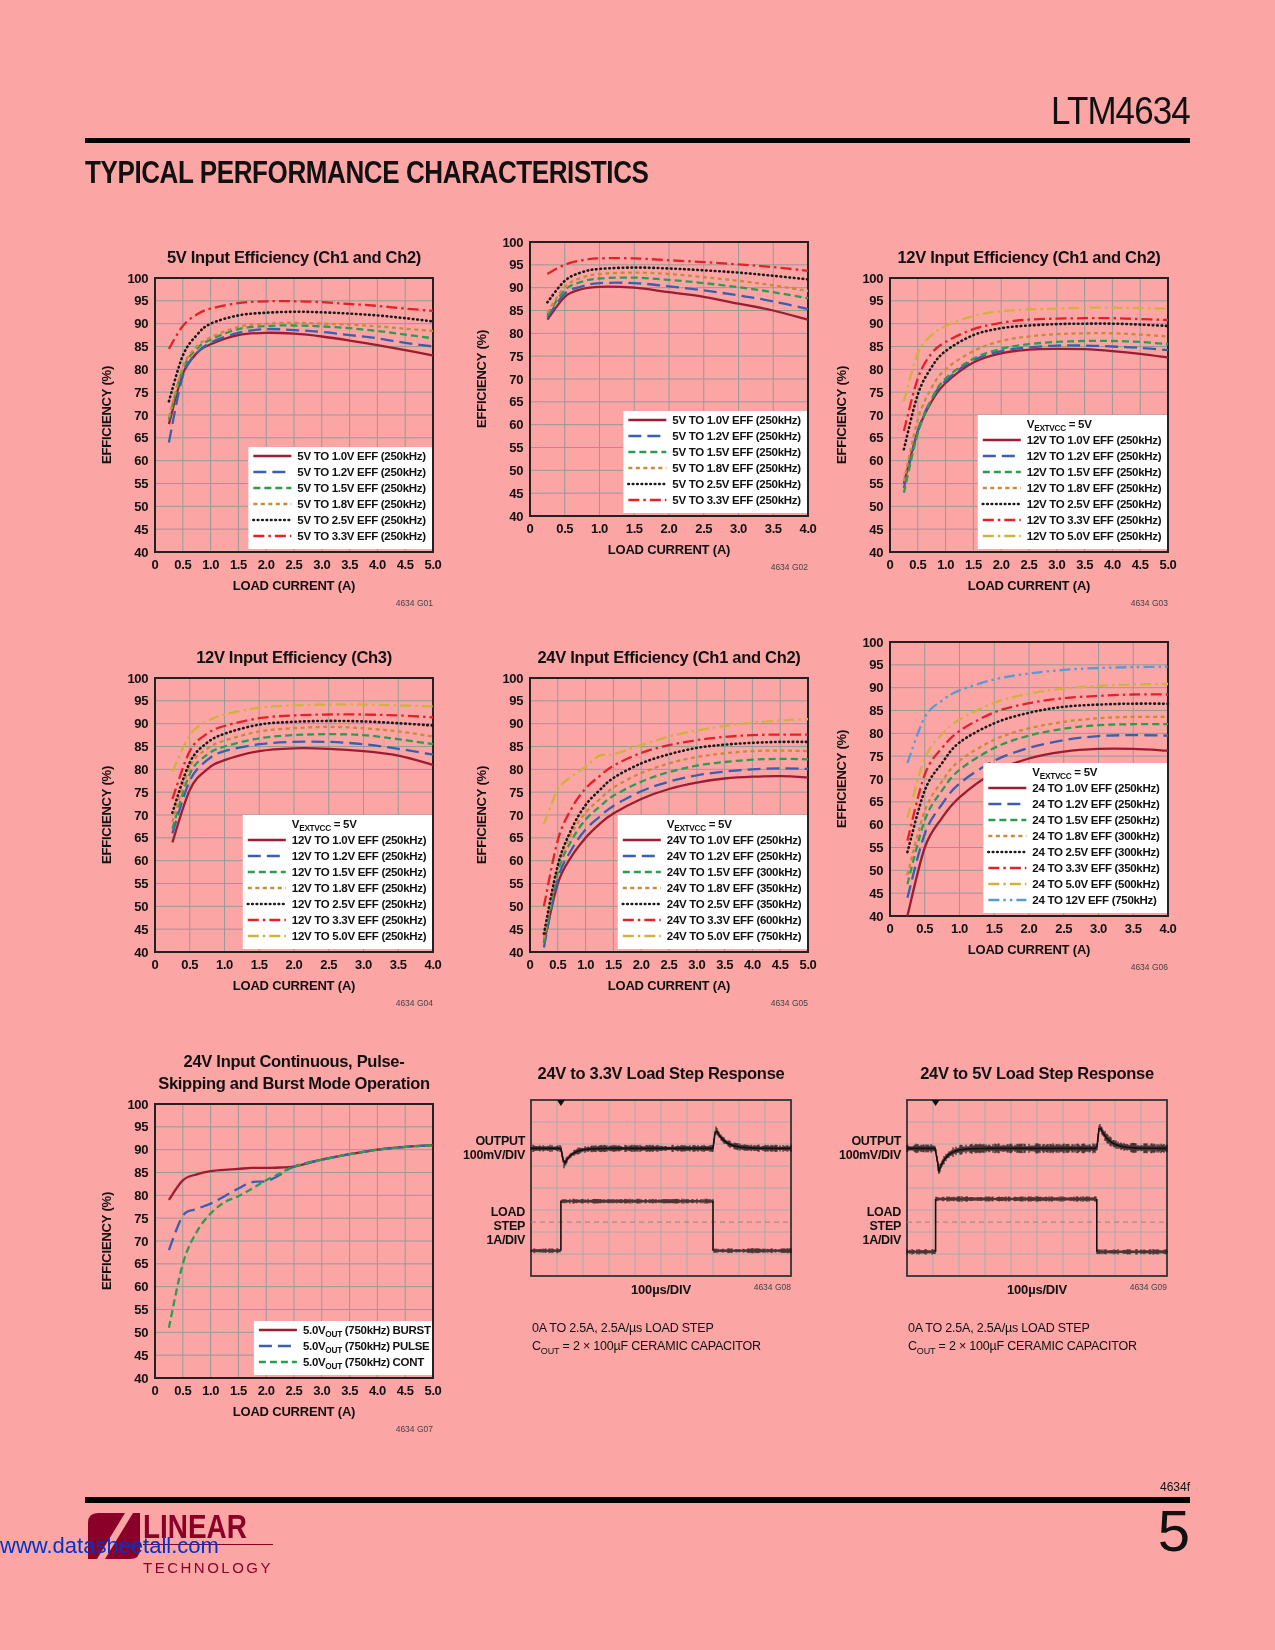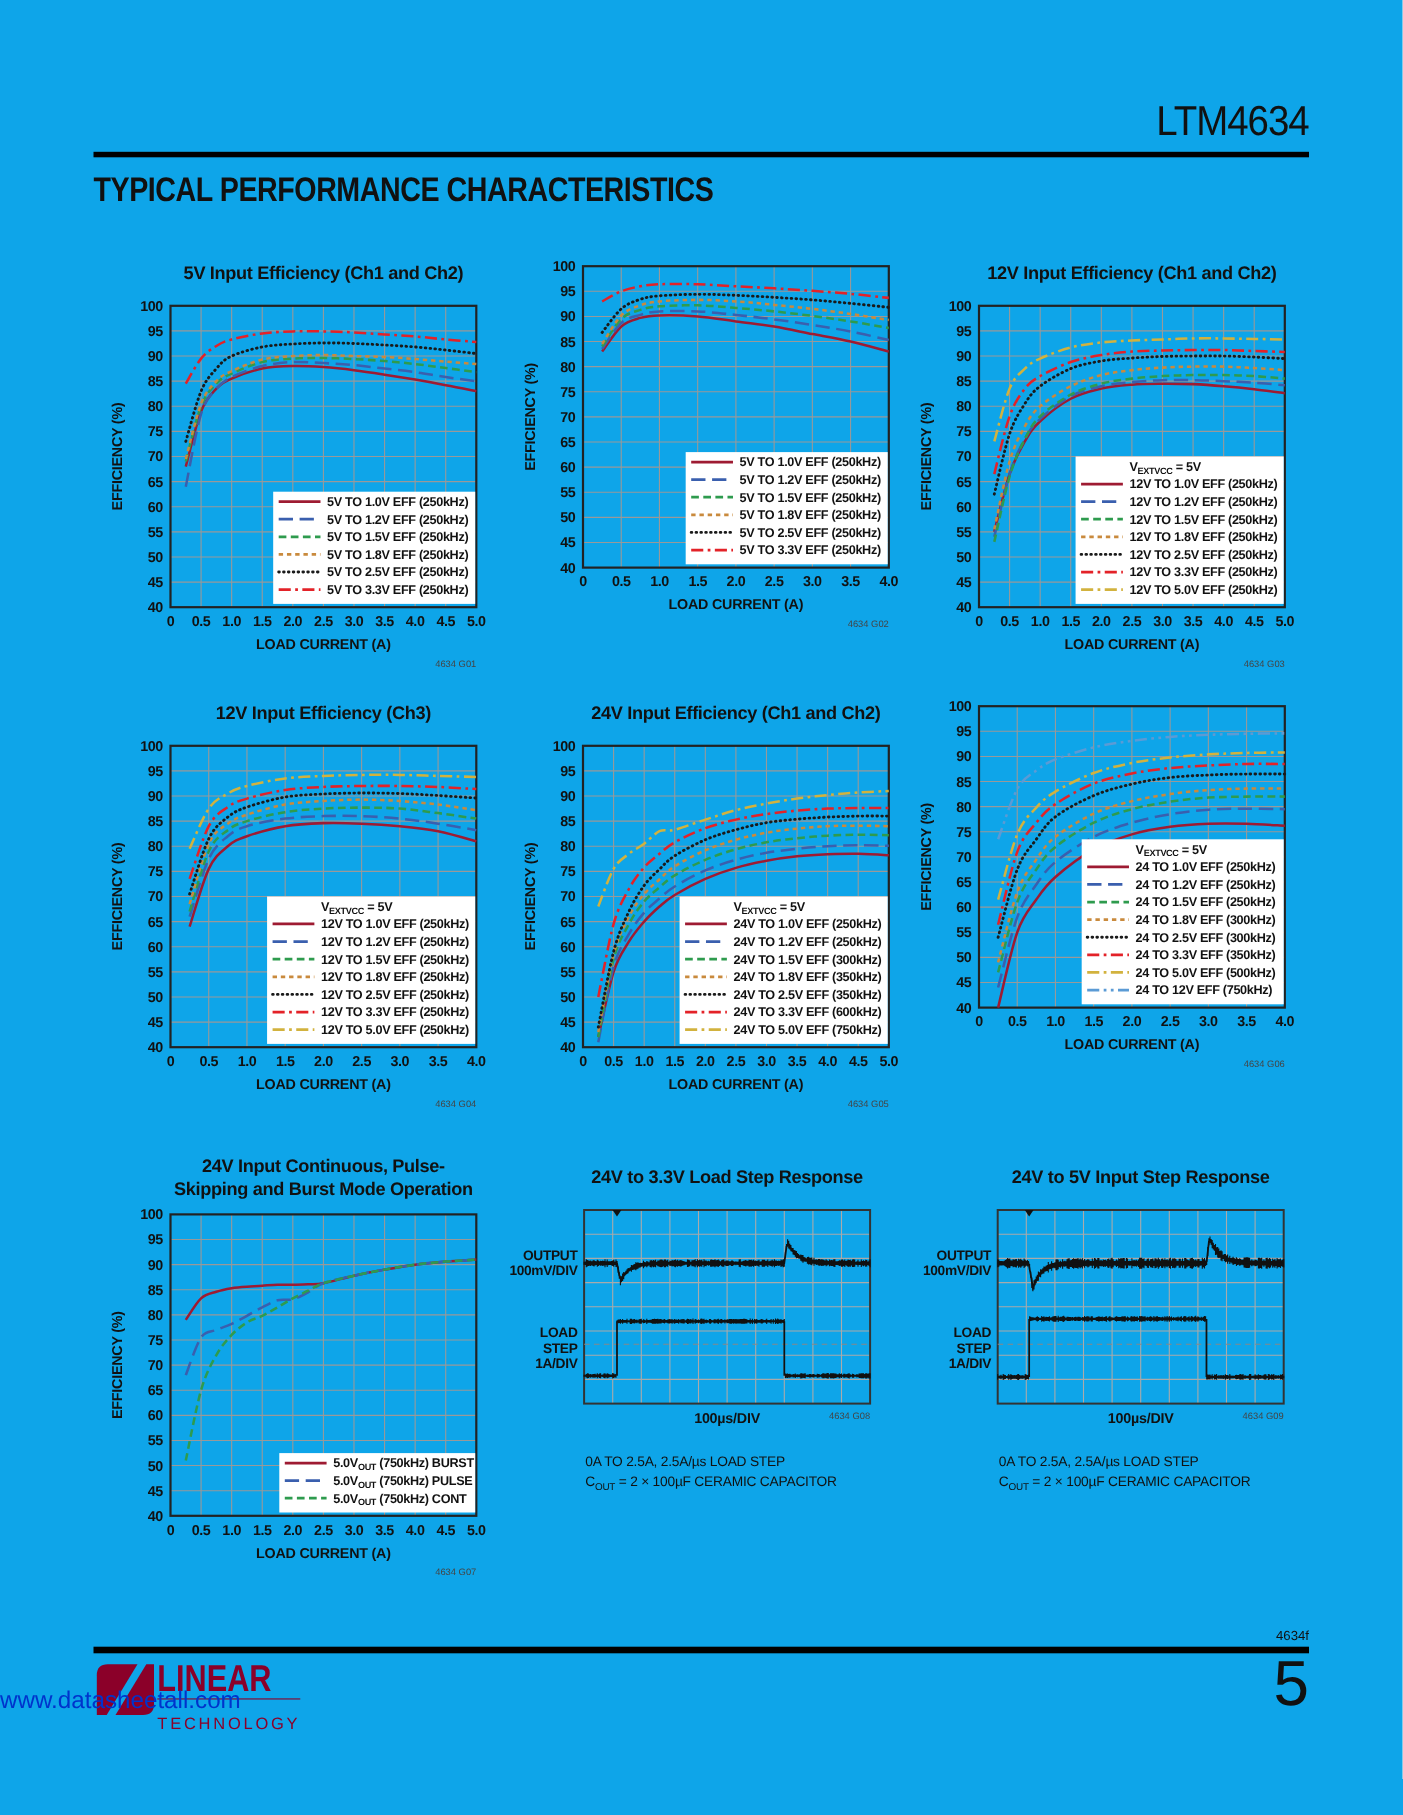--- a/index.html
+++ b/index.html
@@ -1,26 +1,26 @@
 <!DOCTYPE html>
 <html><head>
 <meta charset="utf-8">
 <style>
   html,body{margin:0;padding:0;background:#e8e8e8}
-  .page{position:relative;width:1275px;height:1650px;background:#0ea5e9;margin:0 auto;
+  .page{position:relative;width:1275px;height:1650px;background:#fca5a5;margin:0 auto;
         font-family:"Liberation Sans",sans-serif;color:#111;overflow:hidden}
   .partnum{position:absolute;top:90px;right:85px;font-size:38px;font-weight:400;
            transform:scaleX(.92);transform-origin:right center;letter-spacing:-1px}
   .toprule{position:absolute;left:85px;right:85px;top:138px;height:5px;background:#000}
   .section-title{position:absolute;left:85px;top:155px;font-size:31px;font-weight:800;
            transform:scaleX(.84);transform-origin:left center;letter-spacing:-.5px;white-space:nowrap}
   .cell{position:absolute}
   .chart{width:350px}
   .scope{width:360px}
-  .ctitle{display:flex;flex-direction:column;justify-content:center;text-align:center;
+  .ctitle{display:flex;flex-direction:column;justify-content:flex-end;text-align:center;
           font-weight:700;font-size:16.5px;letter-spacing:-.3px;line-height:1.3}
   .chart .ctitle{height:36px;padding-left:48px}
   .chart .ctitle.two{height:46px}
   .scope .ctitle{height:26px;padding-left:76px}
   .cap{margin-left:89px;font-size:12.5px;line-height:1.4;margin-top:2px;letter-spacing:-.2px}
   .cap sub{font-size:9px}
   
   #cell-g01{left:95px;top:232px}  #cell-g02{left:470px;top:232px}  #cell-g03{left:830px;top:232px}
   #cell-g04{left:95px;top:632px}  #cell-g05{left:470px;top:632px}  #cell-g06{left:830px;top:632px}
   #cell-g07{left:95px;top:1048px} #cell-g08{left:443px;top:1058px} #cell-g09{left:819px;top:1058px}
@@ -576,21 +576,21 @@
         <text x="82" y="131.8" class="t-scopelab" text-anchor="end">LOAD</text>
         <text x="82" y="145.8" class="t-scopelab" text-anchor="end">STEP</text>
         <text x="82" y="159.8" class="t-scopelab" text-anchor="end">1A/DIV</text>
         <text x="218" y="210" class="t-axis" text-anchor="middle">100µs/DIV</text>
         <text x="348" y="206" class="t-fig" text-anchor="end">4634 G08</text>
       </svg><div class="cap">
         <div>0A TO 2.5A, 2.5A/µs LOAD STEP</div>
         <div>C<sub>OUT</sub> = 2 × 100µF CERAMIC CAPACITOR</div>
       </div></div>
   <div class="cell scope" id="cell-g09"><div class="ctitle">
-        <span>24V to 5V Input Step Response</span>
+        <span>24V to 5V Load Step Response</span>
       </div><svg width="360" height="230">
         <line x1="114" y1="16" x2="114" y2="192" stroke="#aaa" stroke-width="1"></line>
         <line x1="140" y1="16" x2="140" y2="192" stroke="#aaa" stroke-width="1"></line>
         <line x1="166" y1="16" x2="166" y2="192" stroke="#aaa" stroke-width="1"></line>
         <line x1="192" y1="16" x2="192" y2="192" stroke="#aaa" stroke-width="1"></line>
         <line x1="218" y1="16" x2="218" y2="192" stroke="#aaa" stroke-width="1"></line>
         <line x1="244" y1="16" x2="244" y2="192" stroke="#aaa" stroke-width="1"></line>
         <line x1="270" y1="16" x2="270" y2="192" stroke="#aaa" stroke-width="1"></line>
         <line x1="296" y1="16" x2="296" y2="192" stroke="#aaa" stroke-width="1"></line>
         <line x1="322" y1="16" x2="322" y2="192" stroke="#aaa" stroke-width="1"></line>

